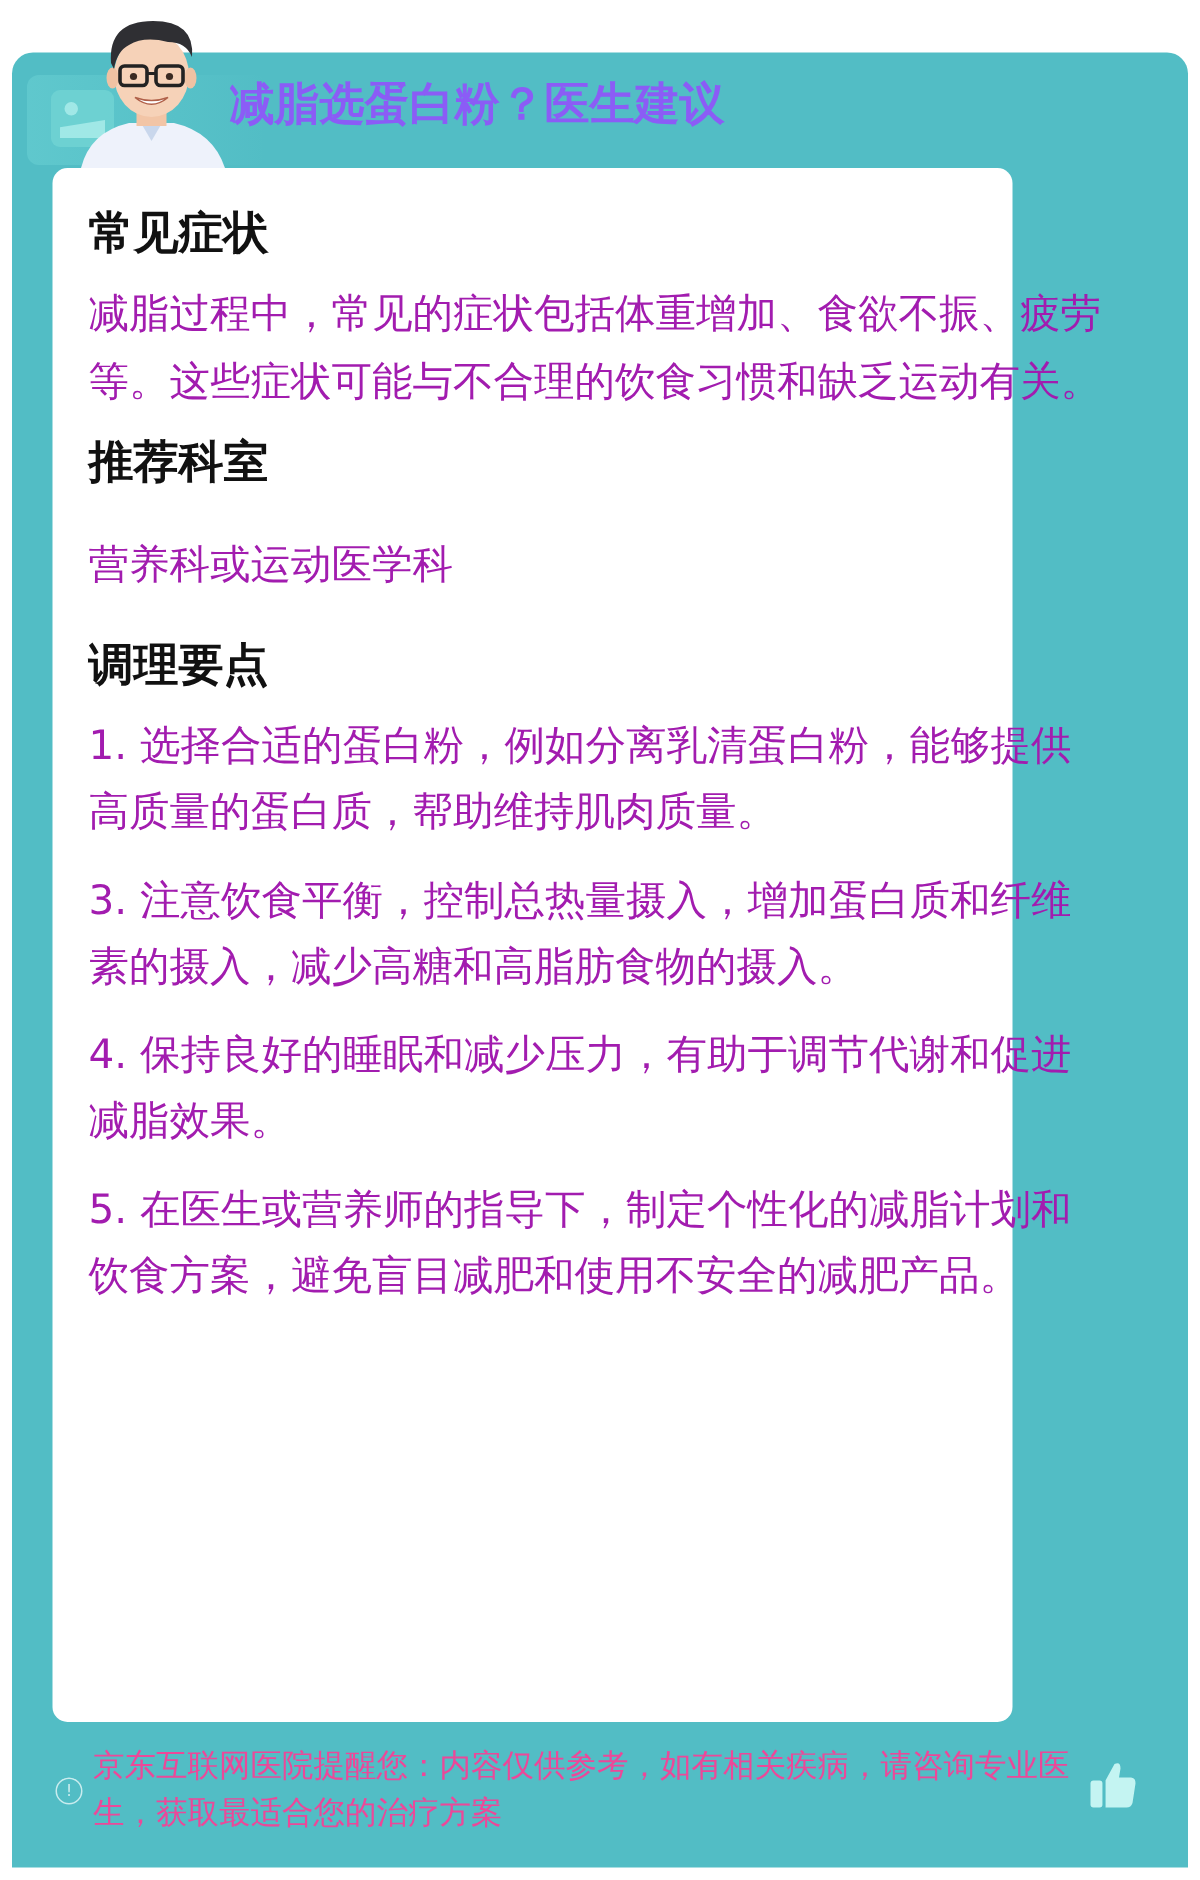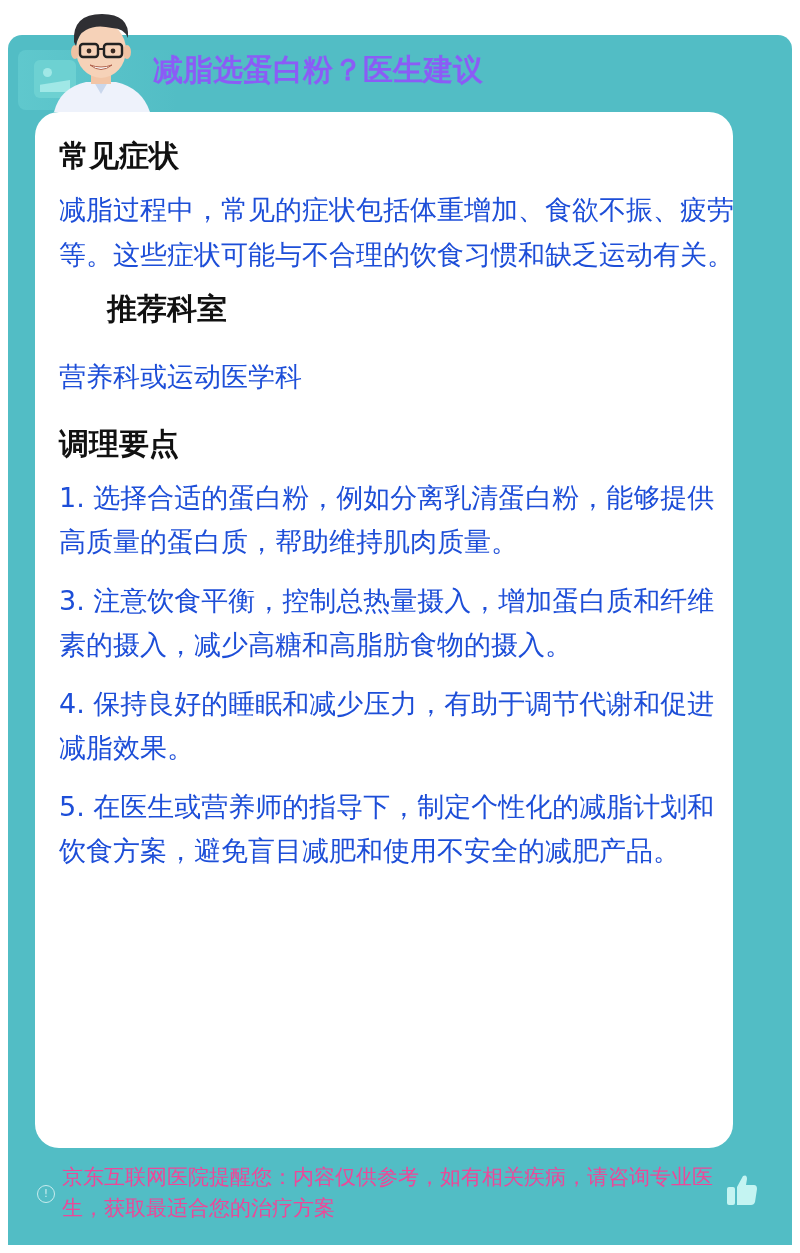--- a/index.html
+++ b/index.html
@@ -10,28 +10,28 @@
   .header-glow { position:absolute; left:18px; top:50px; width:160px; height:60px;
            background:linear-gradient(90deg, rgba(120,220,220,0.35), rgba(120,220,220,0)); border-radius:8px; }
   .photo-icon { position:absolute; left:34px; top:60px; width:42px; height:38px;
            background:#6fd3d3; border-radius:6px; opacity:0.9; }
   .photo-icon .dot { position:absolute; left:9px; top:8px; width:9px; height:9px; border-radius:50%; background:#a8ecea; }
   .photo-icon .hill { position:absolute; left:6px; bottom:6px; width:30px; height:12px; background:#a8ecea;
            clip-path:polygon(0 100%, 0 40%, 100% 0, 100% 100%); }
   .avatar { position:absolute; left:46px; top:8px; width:110px; height:104px; }
   .title { position:absolute; left:153px; top:50px; font-size:30px; font-weight:bold; color:#8b5cf6;
            letter-spacing:0px; line-height:40px; white-space:nowrap; }
-  .card { position:absolute; left:35px; top:112px; width:698px; height:1036px; background:#ffffff;
-          border-radius:24px; }
+  .card { position:absolute; left:35px; top:112px; width:640px; height:1036px; background:#ffffff;
+          border-radius:10px; }
   .content { position:absolute; left:24px; top:20px; width:676px; }
   .h { font-size:30px; font-weight:bold; color:#111; line-height:48px; margin:0; }
-  .p { font-size:27px; color:#1d4ed8; line-height:44.5px; margin:0; }
+  .p { font-size:27px; color:#a21caf; line-height:44.5px; margin:0; }
   .sec1 { margin-top:0; }
   .p.symptom { margin-top:8px; }
-  .h.dept { margin-top:8px;margin-left:48px; }
+  .h.dept { margin-top:8px; }
   .p.deptv { margin-top:22px; }
   .h.tips { margin-top:20px; }
   .tip { margin-top:14px; }
   .tip:first-of-type { margin-top:8px; }
   .footer { position:absolute; left:62px; top:1162px; width:665px; font-size:21px; line-height:31px;
             color:#ec4899; }
   .warn { position:absolute; left:37px; top:1185px; width:16px; height:16px; border:1.5px solid #c9ecee;
           border-radius:50%; color:#c9ecee; font-size:11px; line-height:16px; text-align:center; }
   .thumb { position:absolute; left:726px; top:1173px; width:32px; height:34px; }
 </style>

